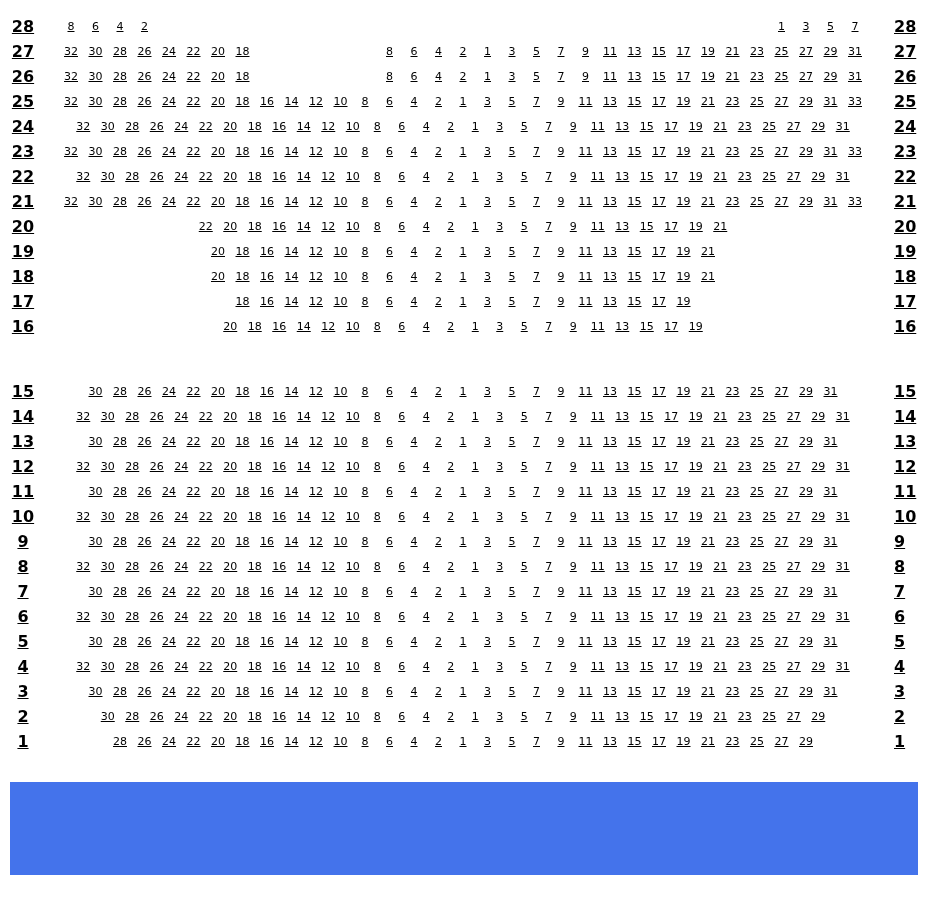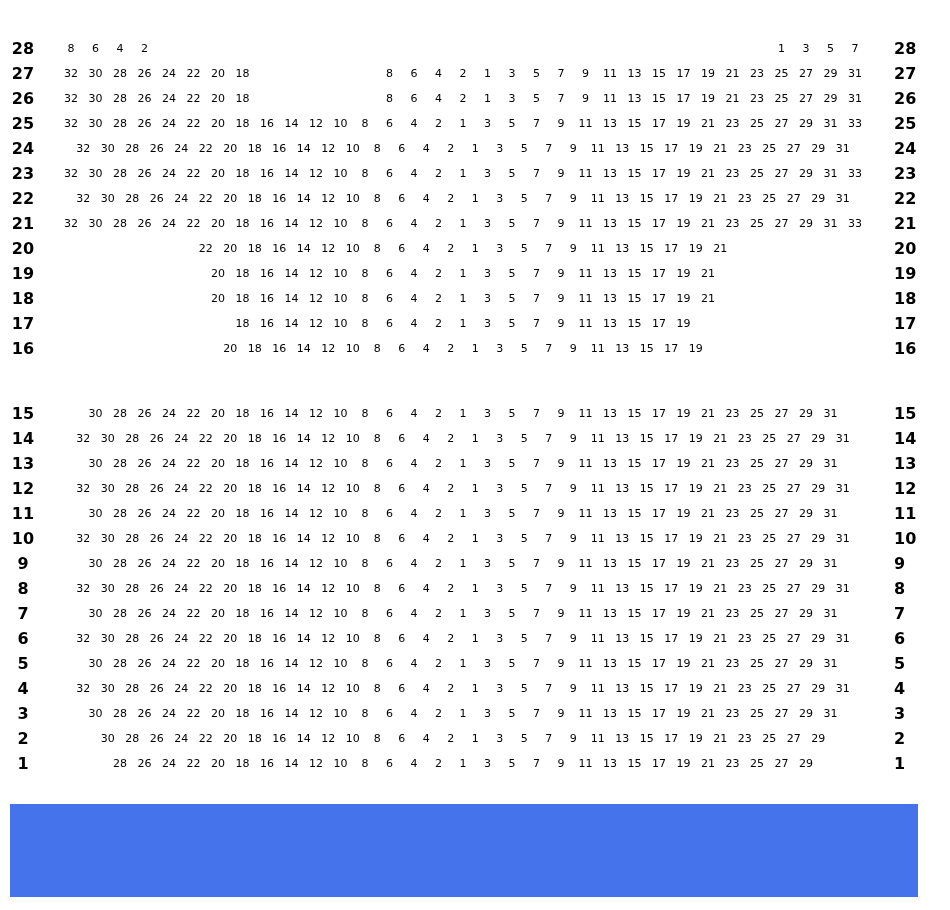--- a/index.html
+++ b/index.html
@@ -2,21 +2,21 @@
 <html><head>
 <meta charset="utf-8">
 <style>
   html,body{margin:0;padding:0;}
   body{
     width:950px;height:910px;background:#ffffff;
     font-family:"DejaVu Sans", sans-serif;
     color:#000;
     overflow:hidden;
   }
-  .seatmap{padding-top:36px;}
+  .seatmap{padding-top:14px;text-decoration:underline;}
   .row{display:flex;align-items:center;height:25px;}
   .label-l{
     flex:0 0 46px;text-align:center;
     font-weight:bold;font-size:16px;line-height:25px;
   }
   .label-r{
     flex:0 0 70px;box-sizing:border-box;padding-left:14px;
     font-weight:bold;font-size:16px;line-height:25px;text-align:left;
   }
   .seats{flex:1;display:flex;justify-content:center;}

